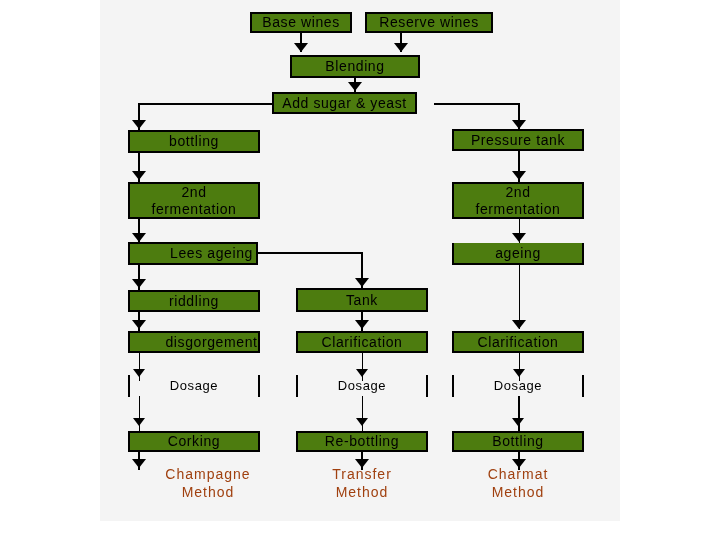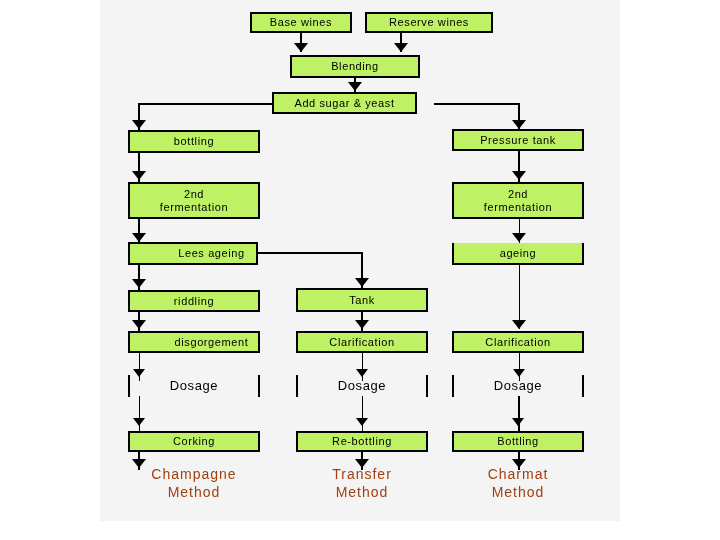--- a/index.html
+++ b/index.html
@@ -29,25 +29,25 @@
     left: 0;
     top: 0;
     width: 520px;
     height: 521px;
   }
 
   
   .node {
     position: absolute;
     box-sizing: border-box;
-    background: #bef264;
+    background: #4d7c0f;
     border: 2px solid #000000;
     color: #000000;
     font-family: "Liberation Sans", sans-serif;
-    font-size: 11px;
+    font-size: 14px;
     letter-spacing: 0.6px;
     text-align: center;
     display: flex;
     align-items: center;
     justify-content: center;
     line-height: 1.15;
     z-index: 3;
     white-space: nowrap;
   }
   .node.two-line { white-space: normal; }
@@ -221,21 +221,21 @@
     </div>
 
     <div class="node rails" style="left:28px; top:375px; width:132px; height:22px; font-size:13px;">
       <span>Dosage</span>
     </div>
 
     <div class="node" style="left:28px; top:431px; width:132px; height:21px;">
       <span>Corking</span>
     </div>
 
-    <div class="method" style="left:6px; top:466px; width:176px;">
+    <div class="method" style="left:20px; top:466px; width:176px;">
       <div>Champagne</div>
       <div>Method</div>
     </div>
 
     <div class="node" style="left:196px; top:288px; width:132px; height:24px;">
       <span>Tank</span>
     </div>
 
     <div class="node" style="left:196px; top:331px; width:132px; height:22px;">
       <span>Clarification</span>

